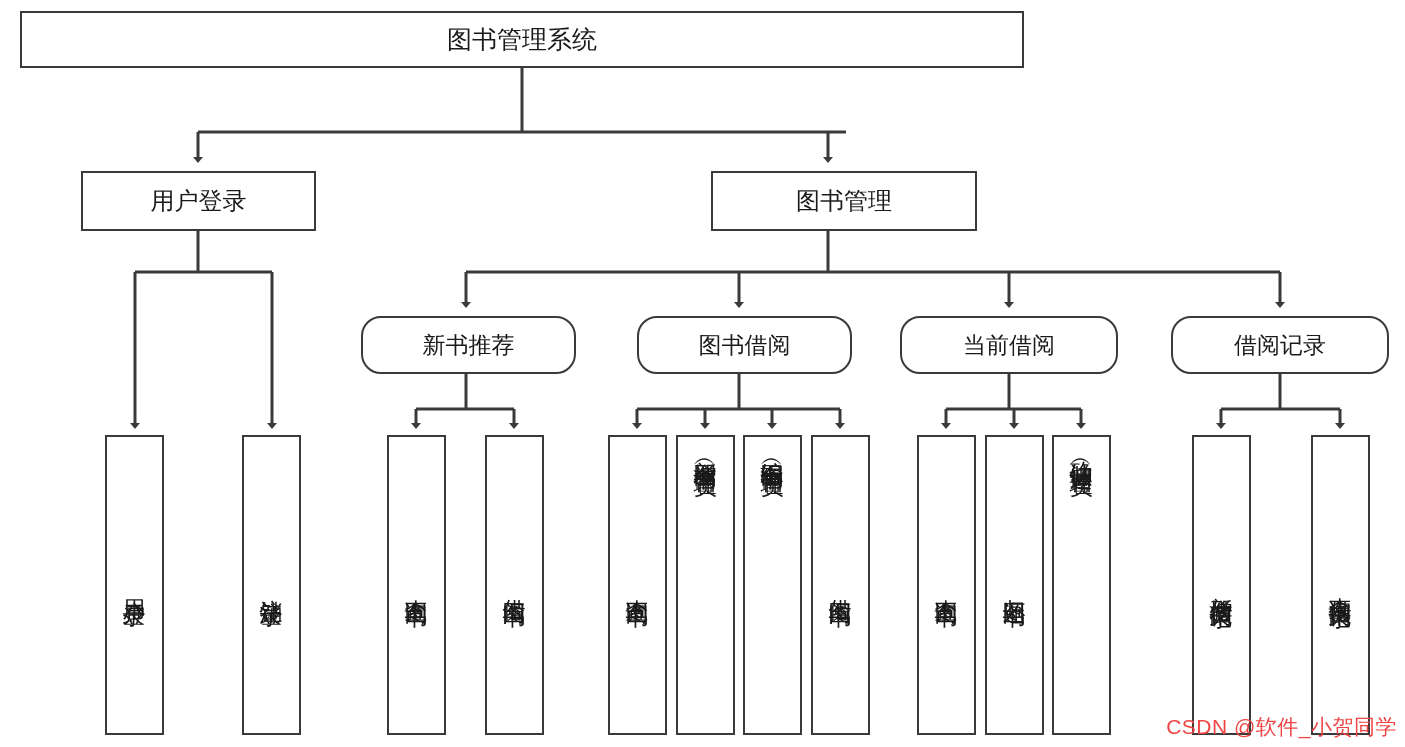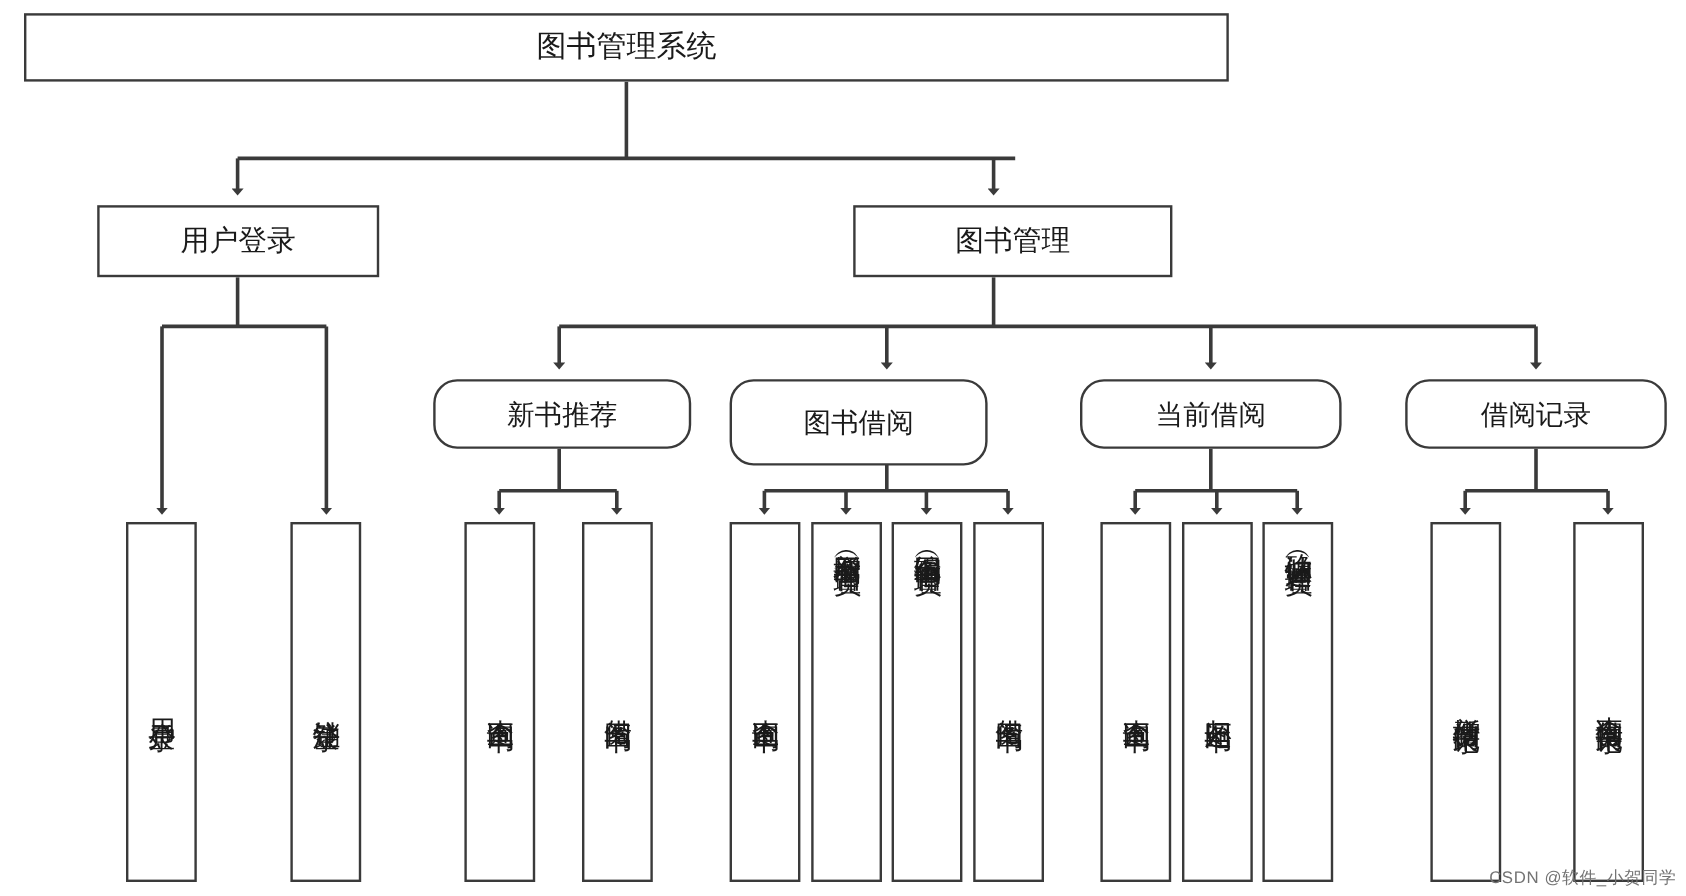--- a/index.html
+++ b/index.html
@@ -27,21 +27,20 @@
   }
   .node {
     position: absolute;
     box-sizing: border-box;
     background: #ffffff;
     border: 2px solid #3a3a3a;
     display: flex;
     align-items: center;
     justify-content: center;
     color: #1a1a1a;
-    font-family: Liberation Serif, serif;
   }
   .node .label {
     display: block;
     text-align: center;
     line-height: 1.0;
   }
   .node-root {
     font-size: 25px;
   }
   .node-l2 {
@@ -63,22 +62,22 @@
   }
   .node-leaf .label {
     writing-mode: vertical-rl;
     text-orientation: upright;
     letter-spacing: 2px;
     line-height: 1.05;
     white-space: nowrap;
   }
   .watermark {
     position: absolute;
-    color: #737373;
-    font-size: 14px;
+    color: #ef4444;
+    font-size: 21px;
     white-space: nowrap;
     letter-spacing: 0.5px;
   }
 </style>
 </head>
 <body>
 
 <div id="canvas">
 
   <svg class="edges" viewBox="0 0 1405 747">
@@ -138,21 +137,21 @@
   <div class="node node-l2" id="n-l2-0" style="left: 81px; top: 171px; width: 235px; height: 60px;">
     <span class="label">用户登录</span>
   </div>
   <div class="node node-l2" id="n-l2-1" style="left: 711px; top: 171px; width: 266px; height: 60px;">
     <span class="label">图书管理</span>
   </div>
 
   <div class="node node-l3" id="n-l3-0" style="left: 361px; top: 316px; width: 215px; height: 58px;">
     <span class="label">新书推荐</span>
   </div>
-  <div class="node node-l3" id="n-l3-1" style="left: 608px; top: 316px; width: 215px; height: 72px;">
+  <div class="node node-l3" id="n-l3-1" style="left: 637px; top: 316px; width: 215px; height: 58px;">
     <span class="label">图书借阅</span>
   </div>
   <div class="node node-l3" id="n-l3-3" style="left: 1171px; top: 316px; width: 218px; height: 58px;">
     <span class="label">借阅记录</span>
   </div>
   <div class="node node-l3" id="n-l3-2" style="left: 900px; top: 316px; width: 218px; height: 58px;">
     <span class="label">当前借阅</span>
   </div>
 
   <div class="node node-leaf center-v" id="n-leaf-0" style="left: 105px; top: 435px; width: 59px; height: 300px;">

